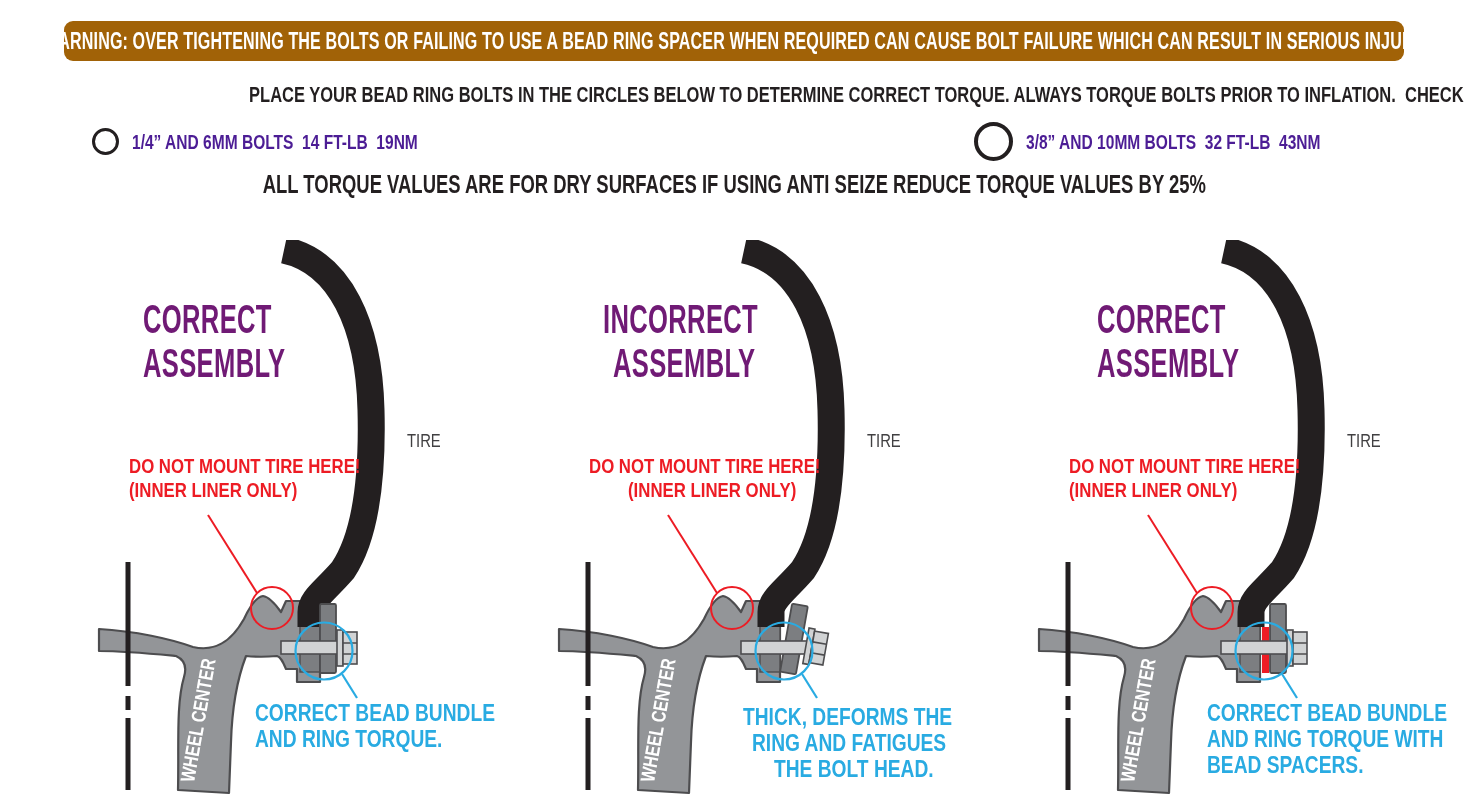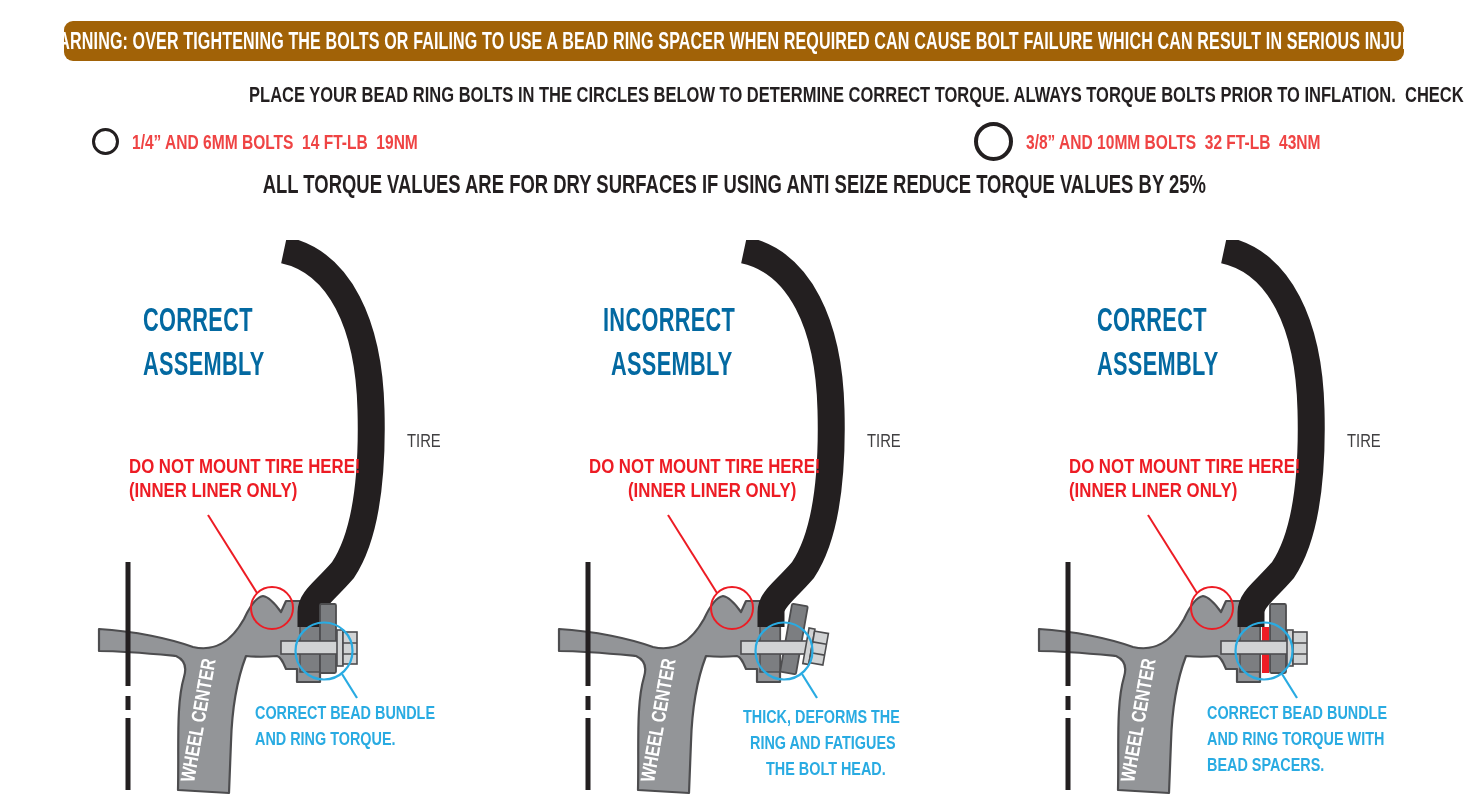--- a/index.html
+++ b/index.html
@@ -19,44 +19,44 @@
   .instructions { top:82px; color:#231f20; font-weight:bold; font-size:22px; }
   .instructions .cond { --sx:.75; }
   .torque-note { top:169px; color:#231f20; font-weight:bold; font-size:26px; }
   .torque-note .cond { --sx:.71; }
 
   .bolt-item { position:absolute; display:flex; align-items:center; }
   .gauge-circle { display:inline-block; border-radius:50%; background:#fff; border:3.5px solid #231f20; flex:0 0 auto; }
   .gauge-c1 { width:27px; height:27px; }
   .gauge-c2 { width:33px; height:33px; border-width:4px; }
   .gauge-c3 { width:39px; height:39px; border-width:4px; }
-  .bolt-item .lbl { font-weight:bold; font-size:21px; color:#ef4444; margin-left:13px; }
+  .bolt-item .lbl { font-weight:bold; font-size:21px; color:#4c1d95; margin-left:13px; }
   .bolt-item .cond-l { --sx:.74; }
   #bolt-item-1 { left:92px;  top:128px; }
   #bolt-item-2 { left:531px; top:125px; }
   #bolt-item-3 { left:974px; top:122px; }
 
   
   .panel { position:absolute; top:240px; width:450px; height:572px; }
   #panel-1 { left:95px; }  #panel-2 { left:555px;text-align:center; }  #panel-3 { left:1035px; }
   .panel svg.art { position:absolute; left:0; top:0; }
 
-  .panel .title { position:absolute; left:48px; top:57px; color:#0369a1; font-weight:bold;
-                  font-size:34px; line-height:44px; }
+  .panel .title { position:absolute; left:48px; top:57px; color:#701a75; font-weight:bold;
+                  font-size:40px; line-height:44px; }
   #panel-3 .title { left:62px; }
   .panel .title .cond-l { --sx:.64; letter-spacing:.5px; }
 
   .tire-label { position:absolute; left:312px; top:190px; color:#414042; font-weight:normal; font-size:19px; }
   .tire-label .cond-l { --sx:.78; }
 
   .red-note { position:absolute; left:34px; top:214px; color:#ed1c24; font-weight:bold;
               font-size:21px; line-height:24px; }
   .red-note .cond-l { --sx:.8; }
 
-  .blue-note { position:absolute; color:#29abe2; font-weight:bold; font-size:18px; line-height:26px; }
+  .blue-note { position:absolute; color:#29abe2; font-weight:bold; font-size:24px; line-height:26px; }
   #panel-1 .blue-note { left:160px; top:460px; }
   #panel-2 .blue-note { left:188px; top:464px; }
   #panel-3 .blue-note { left:172px; top:460px; }
   .blue-note .cond-l { --sx:.8; }
 </style>
 </head>
 <body>
 
 <div id="stage">
 

